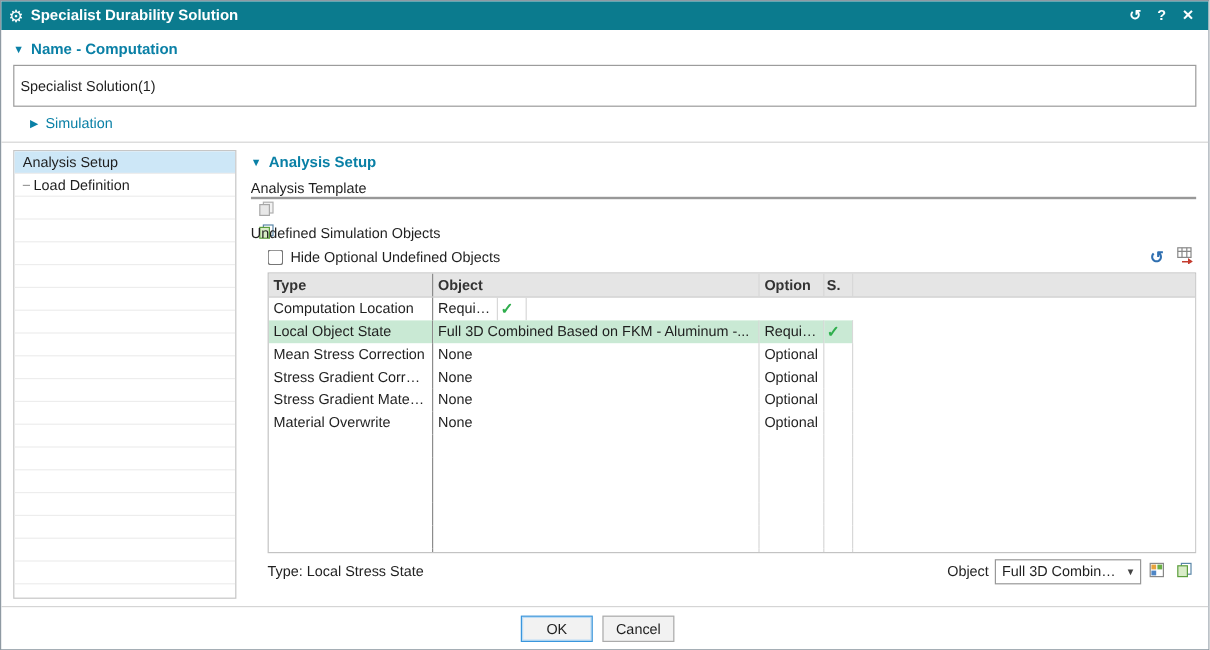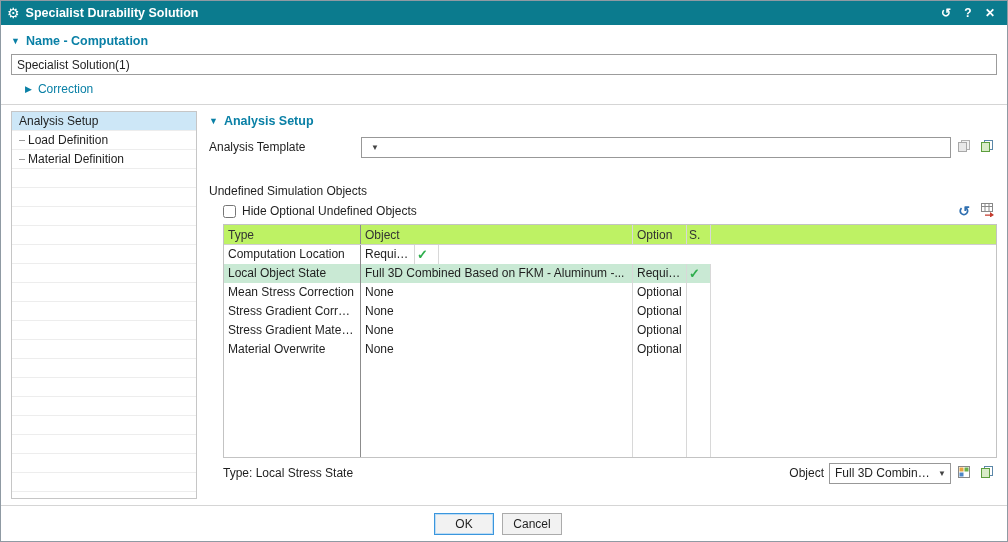--- a/index.html
+++ b/index.html
@@ -13,55 +13,55 @@
     padding:0 6px;flex:0 0 auto;}
   .tb-gear{font-size:14px;margin-right:6px;line-height:24px;}
   .tb-title{flex:1;font-weight:bold;font-size:12.5px;}
   .tb-btn{width:22px;text-align:center;font-size:12px;line-height:24px;font-weight:bold;}
 
   
   .sec-top{padding:6px 10px 6px;flex:0 0 auto;}
   .sec-hdr{color:#0a80a6;height:20px;line-height:20px;display:flex;align-items:center;}
   .sec-hdr .arrow{font-size:9px;margin-right:6px;}
   .sec-hdr .txt{font-weight:bold;font-size:12.5px;}
-  .name-input{width:100%;height:21px;border:1px solid #9c9c9c;margin:3px 0 5px;
+  .name-input{width:100%;height:35px;border:1px solid #9c9c9c;margin:3px 0 5px;
     padding:0 5px;font:12px "Liberation Sans",sans-serif;color:#1f1f1f;background:#fff;}
   .desc-row{color:#0a80a6;height:18px;line-height:18px;display:flex;align-items:center;padding-left:14px;}
   .desc-row .arrow{font-size:9px;margin-right:6px;}
   .hr{border-top:1px solid #d5d5d5;height:0;flex:0 0 auto;}
 
   
   .content{flex:1;display:flex;padding:6px 10px 6px;gap:12px;overflow:hidden;}
   .sidebar{width:186px;border:1px solid #c6c6c6;background:#fff;overflow:hidden;}
   .sb-row{height:19px;line-height:18px;padding:0 4px 0 7px;border-bottom:1px solid #ededed;
     white-space:nowrap;overflow:hidden;}
   .sb-row.sel{background:#cde7f7;}
   .sb-row.tick::before{content:"";display:inline-block;width:6px;border-top:1px solid #9b9b9b;
     vertical-align:middle;margin-right:3px;}
 
   .main{flex:1;display:flex;flex-direction:column;overflow:hidden;}
   .main .sec-hdr{margin-bottom:5px;}
-  .template-row{display:flex;align-items:center;height:22px;margin-bottom:24px;}
+  .template-row{display:flex;height:22px;margin-bottom:13px;flex-direction:column;}
   .template-row .lbl{width:152px;flex:0 0 auto;}
   .combo{flex:1;height:21px;border:1px solid #989898;background:#fff;display:flex;
     align-items:center;padding-left:5px;overflow:hidden;}
   .combo-text{flex:1;white-space:nowrap;overflow:hidden;text-overflow:ellipsis;}
   .combo-arrow{flex:0 0 16px;text-align:center;font-size:8px;color:#444;}
   .icon-btn{width:20px;height:20px;border:1px solid transparent;background:transparent;
     display:flex;align-items:center;justify-content:center;padding:0;margin-left:3px;}
   .refresh-glyph{color:#2f6fb0;font-size:14px;font-weight:bold;line-height:14px;}
   .dso-label{height:18px;line-height:18px;}
   .chk-row{display:flex;align-items:center;height:22px;padding-left:14px;margin-bottom:2px;}
   .chk-row input{width:13px;height:13px;margin:0 6px 0 0;}
   .chk-spacer{flex:1;}
 
   
   .tbl{margin-left:14px;border:1px solid #c3c3c3;height:234px;overflow:hidden;background:#fff;}
   .t-row{display:flex;height:19px;line-height:19px;}
-  .t-hdr{height:20px;line-height:20px;background:#bef264;border-bottom:1px solid #cfcfcf;color:#333;}
+  .t-hdr{height:20px;line-height:20px;background:#e5e5e5;border-bottom:1px solid #cfcfcf;color:#333;font-weight:bold;}
   .cell{padding:0 4px;white-space:nowrap;overflow:hidden;text-overflow:ellipsis;
     border-right:1px solid #d8d8d8;}
   .c-type{width:137px;flex:0 0 auto;border-right-color:#8c8c8c;}
   .c-object{width:272px;flex:0 0 auto;}
   .c-option{width:54px;flex:0 0 auto;}
   .c-s{width:24px;flex:0 0 auto;padding:0 2px;}
   .c-fill{flex:1;border-right:none;}
   .t-row.sel .cell{background:#c9e9d4;}
   .t-row.sel .c-fill{background:#fff;}
   .check{color:#2fae4d;font-weight:bold;font-size:13px;}
@@ -93,32 +93,31 @@
   </div>
 
   <div class="sec-top">
     <div class="sec-hdr">
       <span class="arrow">▼</span>
       <span class="txt">Name - Computation</span>
     </div>
     <input class="name-input" type="text" value="Specialist Solution(1)" style="">
     <div class="desc-row">
       <span class="arrow">▶</span>
-      <span>Correction</span>
+      <span>Simulation</span>
     </div>
   </div>
 
   <div class="hr"></div>
 
   <div class="content">
 
     <div class="sidebar">
       <div class="sb-row sel">Analysis Setup</div>
       <div class="sb-row tick">Load Definition</div>
-      <div class="sb-row tick">Material Definition</div>
       <div class="sb-row"></div>
       <div class="sb-row"></div>
       <div class="sb-row"></div>
       <div class="sb-row"></div>
       <div class="sb-row"></div>
       <div class="sb-row"></div>
       <div class="sb-row"></div>
       <div class="sb-row"></div>
       <div class="sb-row"></div>
       <div class="sb-row"></div>

